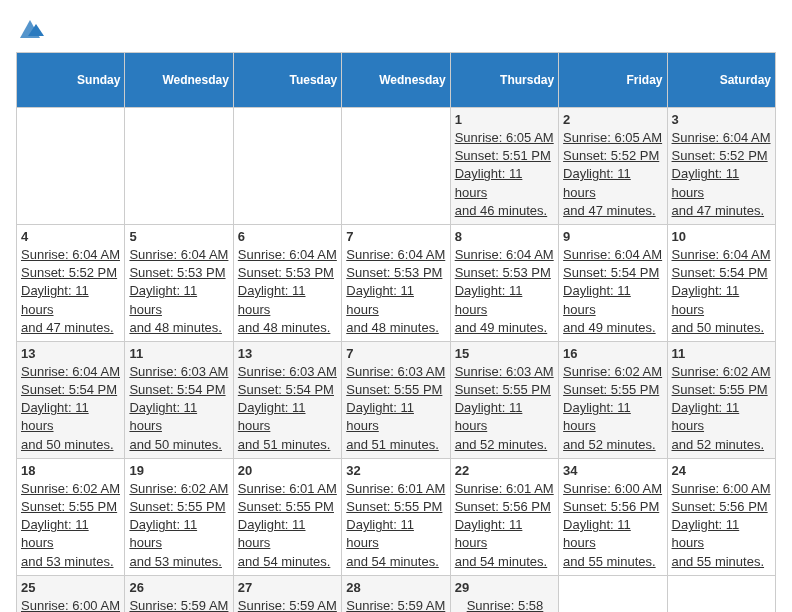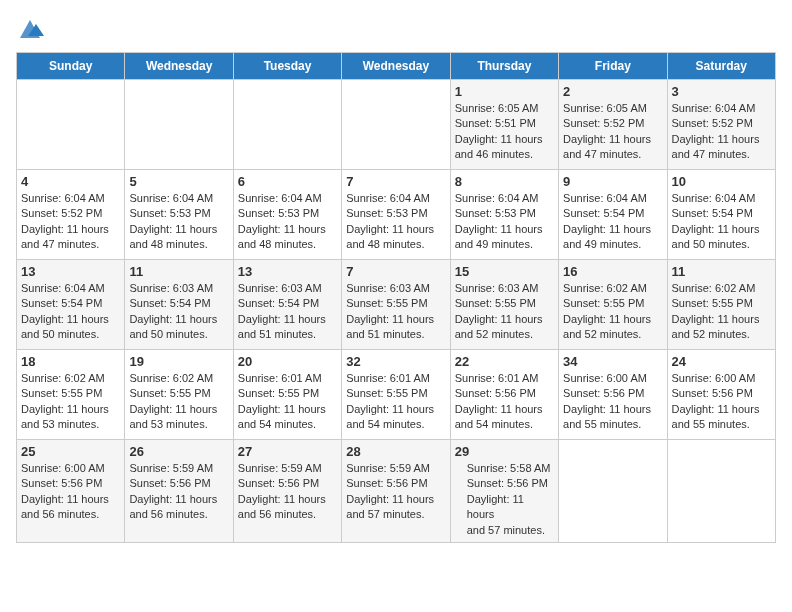--- a/index.html
+++ b/index.html
@@ -51,22 +51,22 @@
     table {
       width: 100%;
       border-collapse: collapse;
       table-layout: fixed;
     }
     thead tr th {
       background-color: #2a7abf;
       color: #fff;
       font-size: 12px;
       font-weight: bold;
-      padding: 6px 4px;
-      text-align: center;
+      padding: 20px 4px;
+      text-align: right;
       border: 1px solid #ccc;
       margin-left: 24px;
     }
     tbody tr td {
       border: 1px solid #ccc;
       vertical-align: top;
       padding: 4px;
       font-size: 10px;
       color: #333;
       height: 90px;
@@ -76,23 +76,24 @@
       background: #f5f5f5;
     }
     .day-number {
       font-size: 13px;
       font-weight: bold;
       color: #333;
       display: block;
       margin-bottom: 2px;
     }
     .day-info {
-      font-size: 11px;
+      font-size: 13px;
       color: #333;
       line-height: 1.4;
+      text-decoration: underline;
     }
     .empty-cell {
       background: #fff !important;
     }
   </style>
 </head>
 <body>
 
 <div class="header-section">
   <div class="logo">

